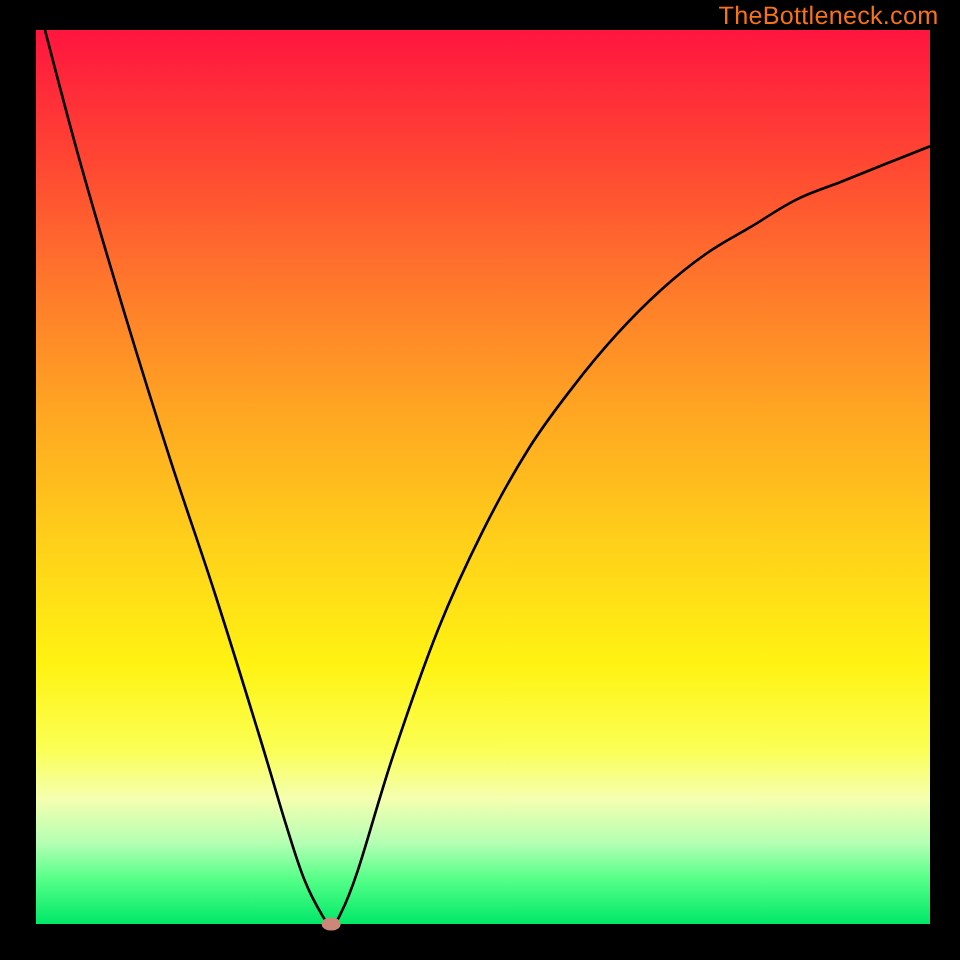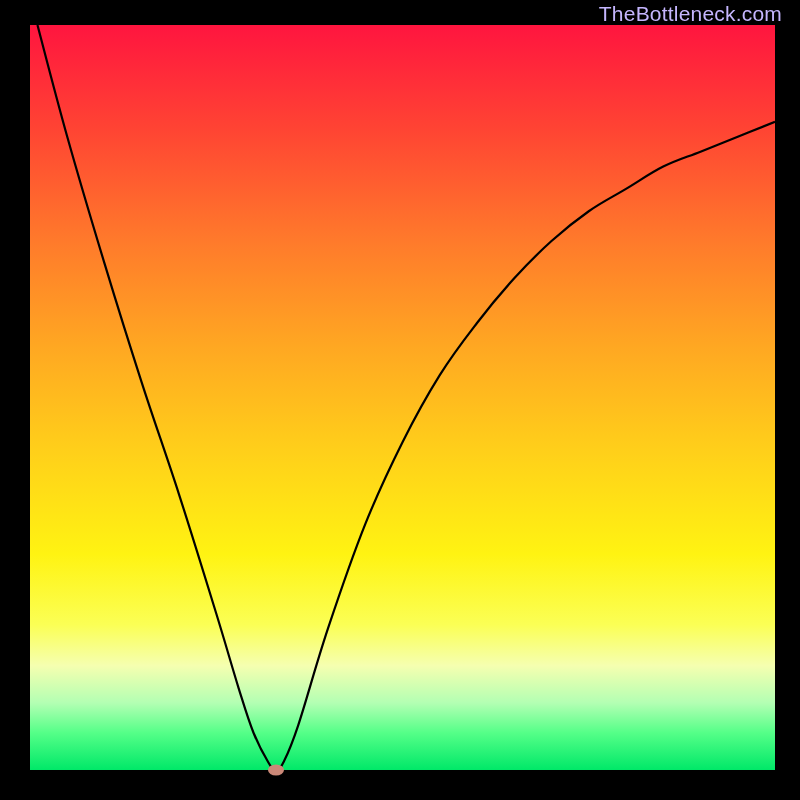--- a/index.html
+++ b/index.html
@@ -8,21 +8,21 @@
     height: 800px;
     background: #000;
     position: relative;
     font-family: Arial, Helvetica, sans-serif;
     overflow: hidden;
   }
   .watermark {
     position: absolute;
     top: 2px;
     right: 18px;
-    color: #c4b5fd;
+    color: #f97316;
     font-size: 21px;
     letter-spacing: 0.2px;
     z-index: 10;
   }
   .frame {
     position: absolute;
     left: 30px;
     top: 25px;
     width: 745px;
     height: 745px;

